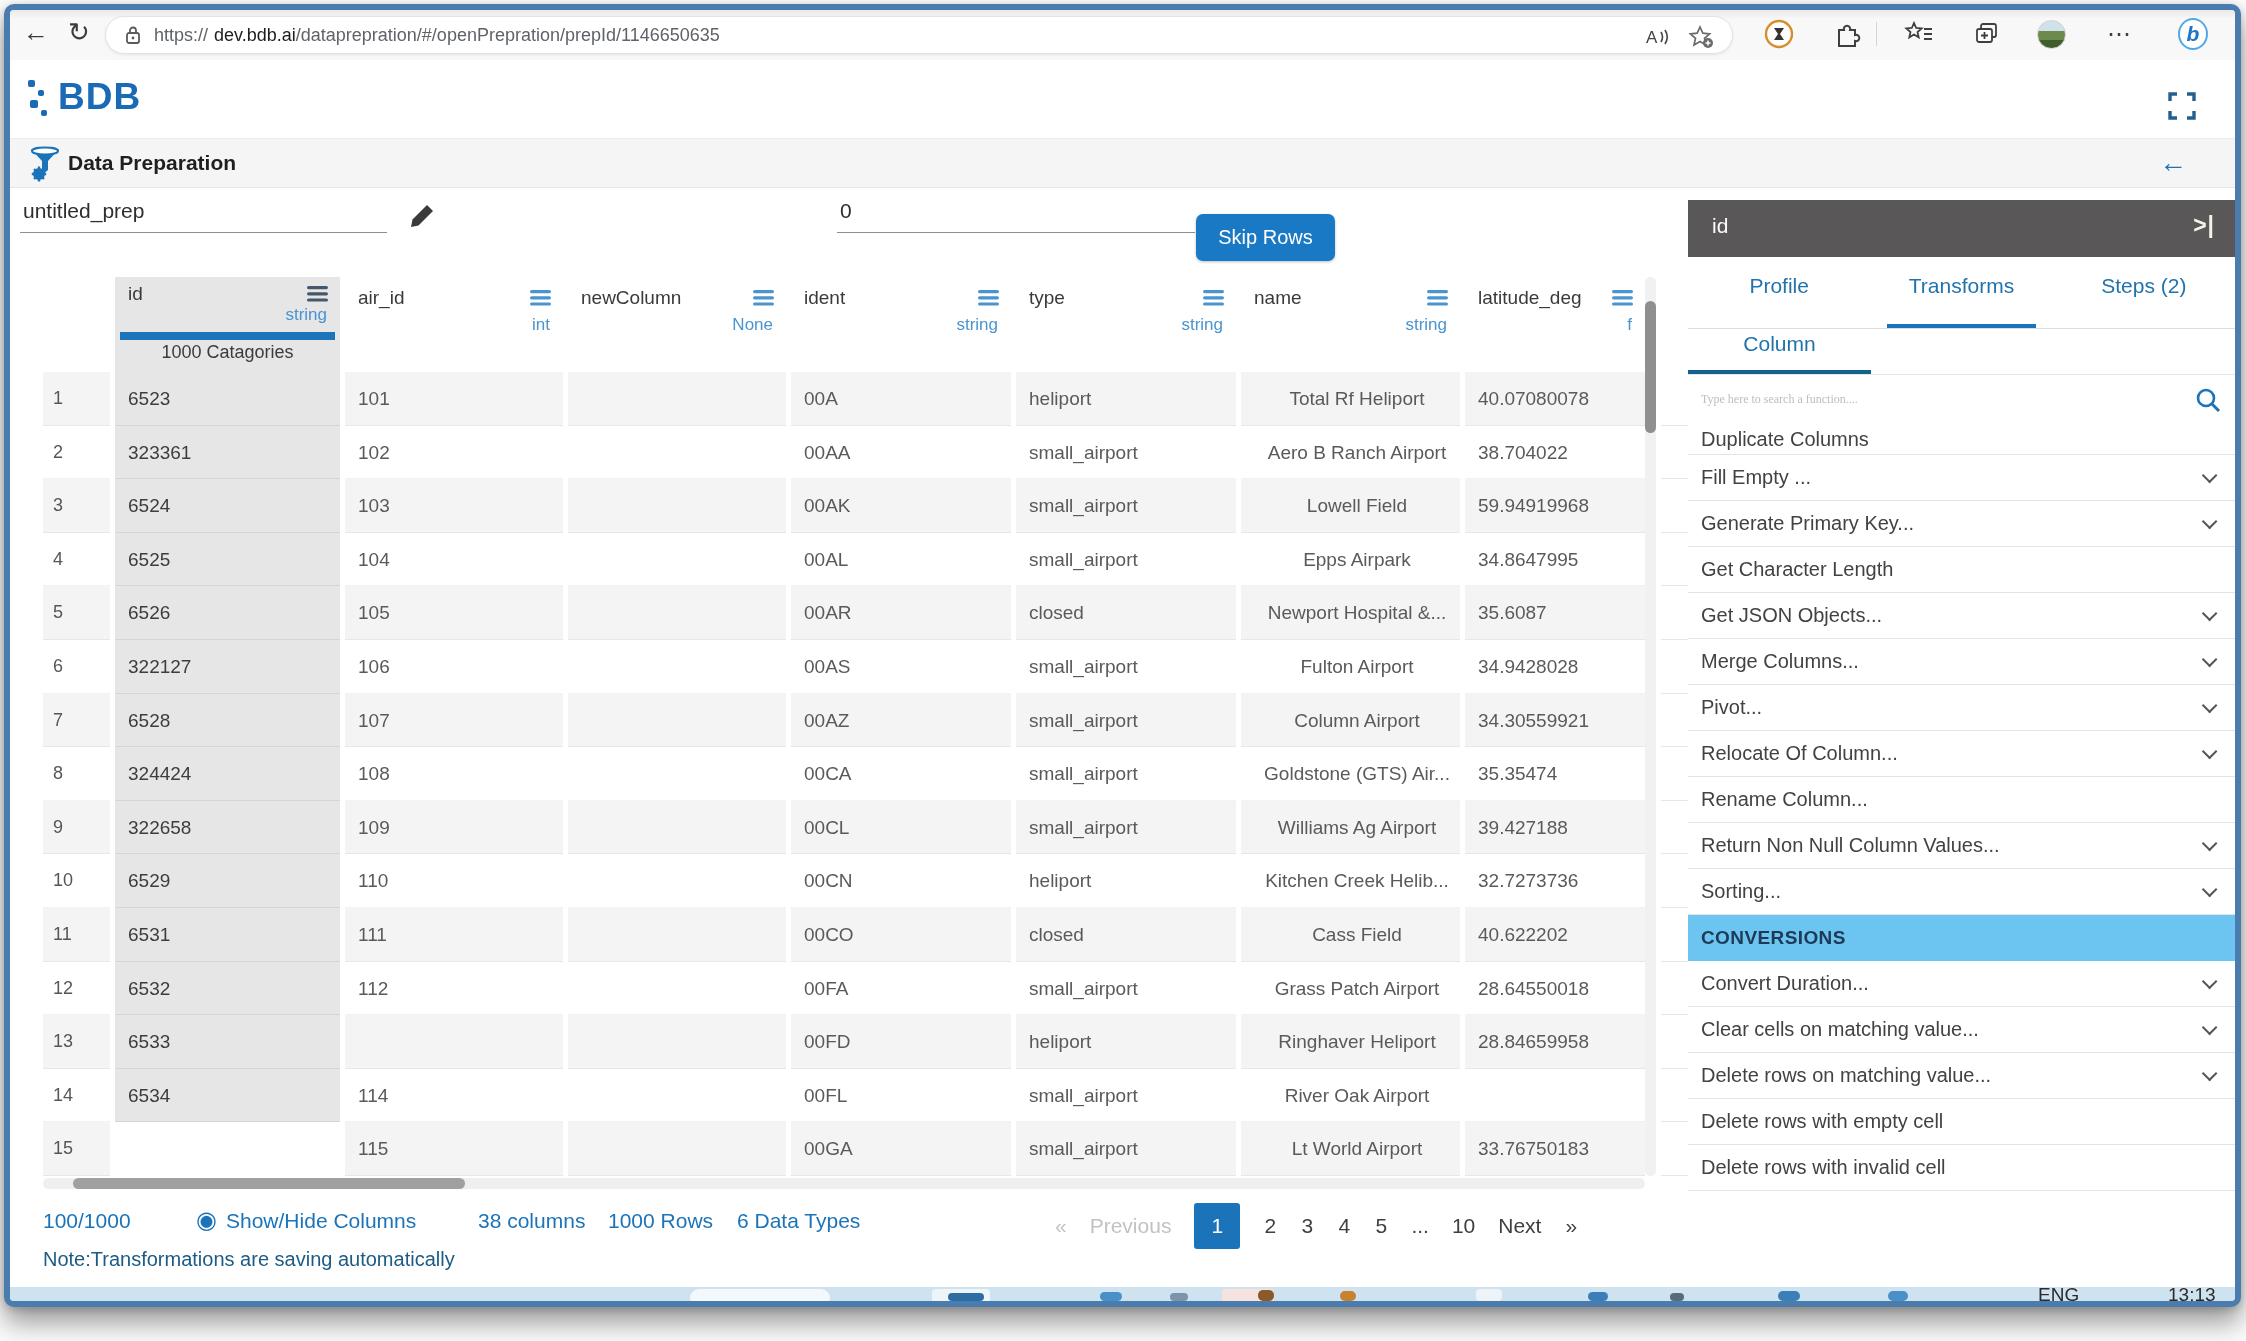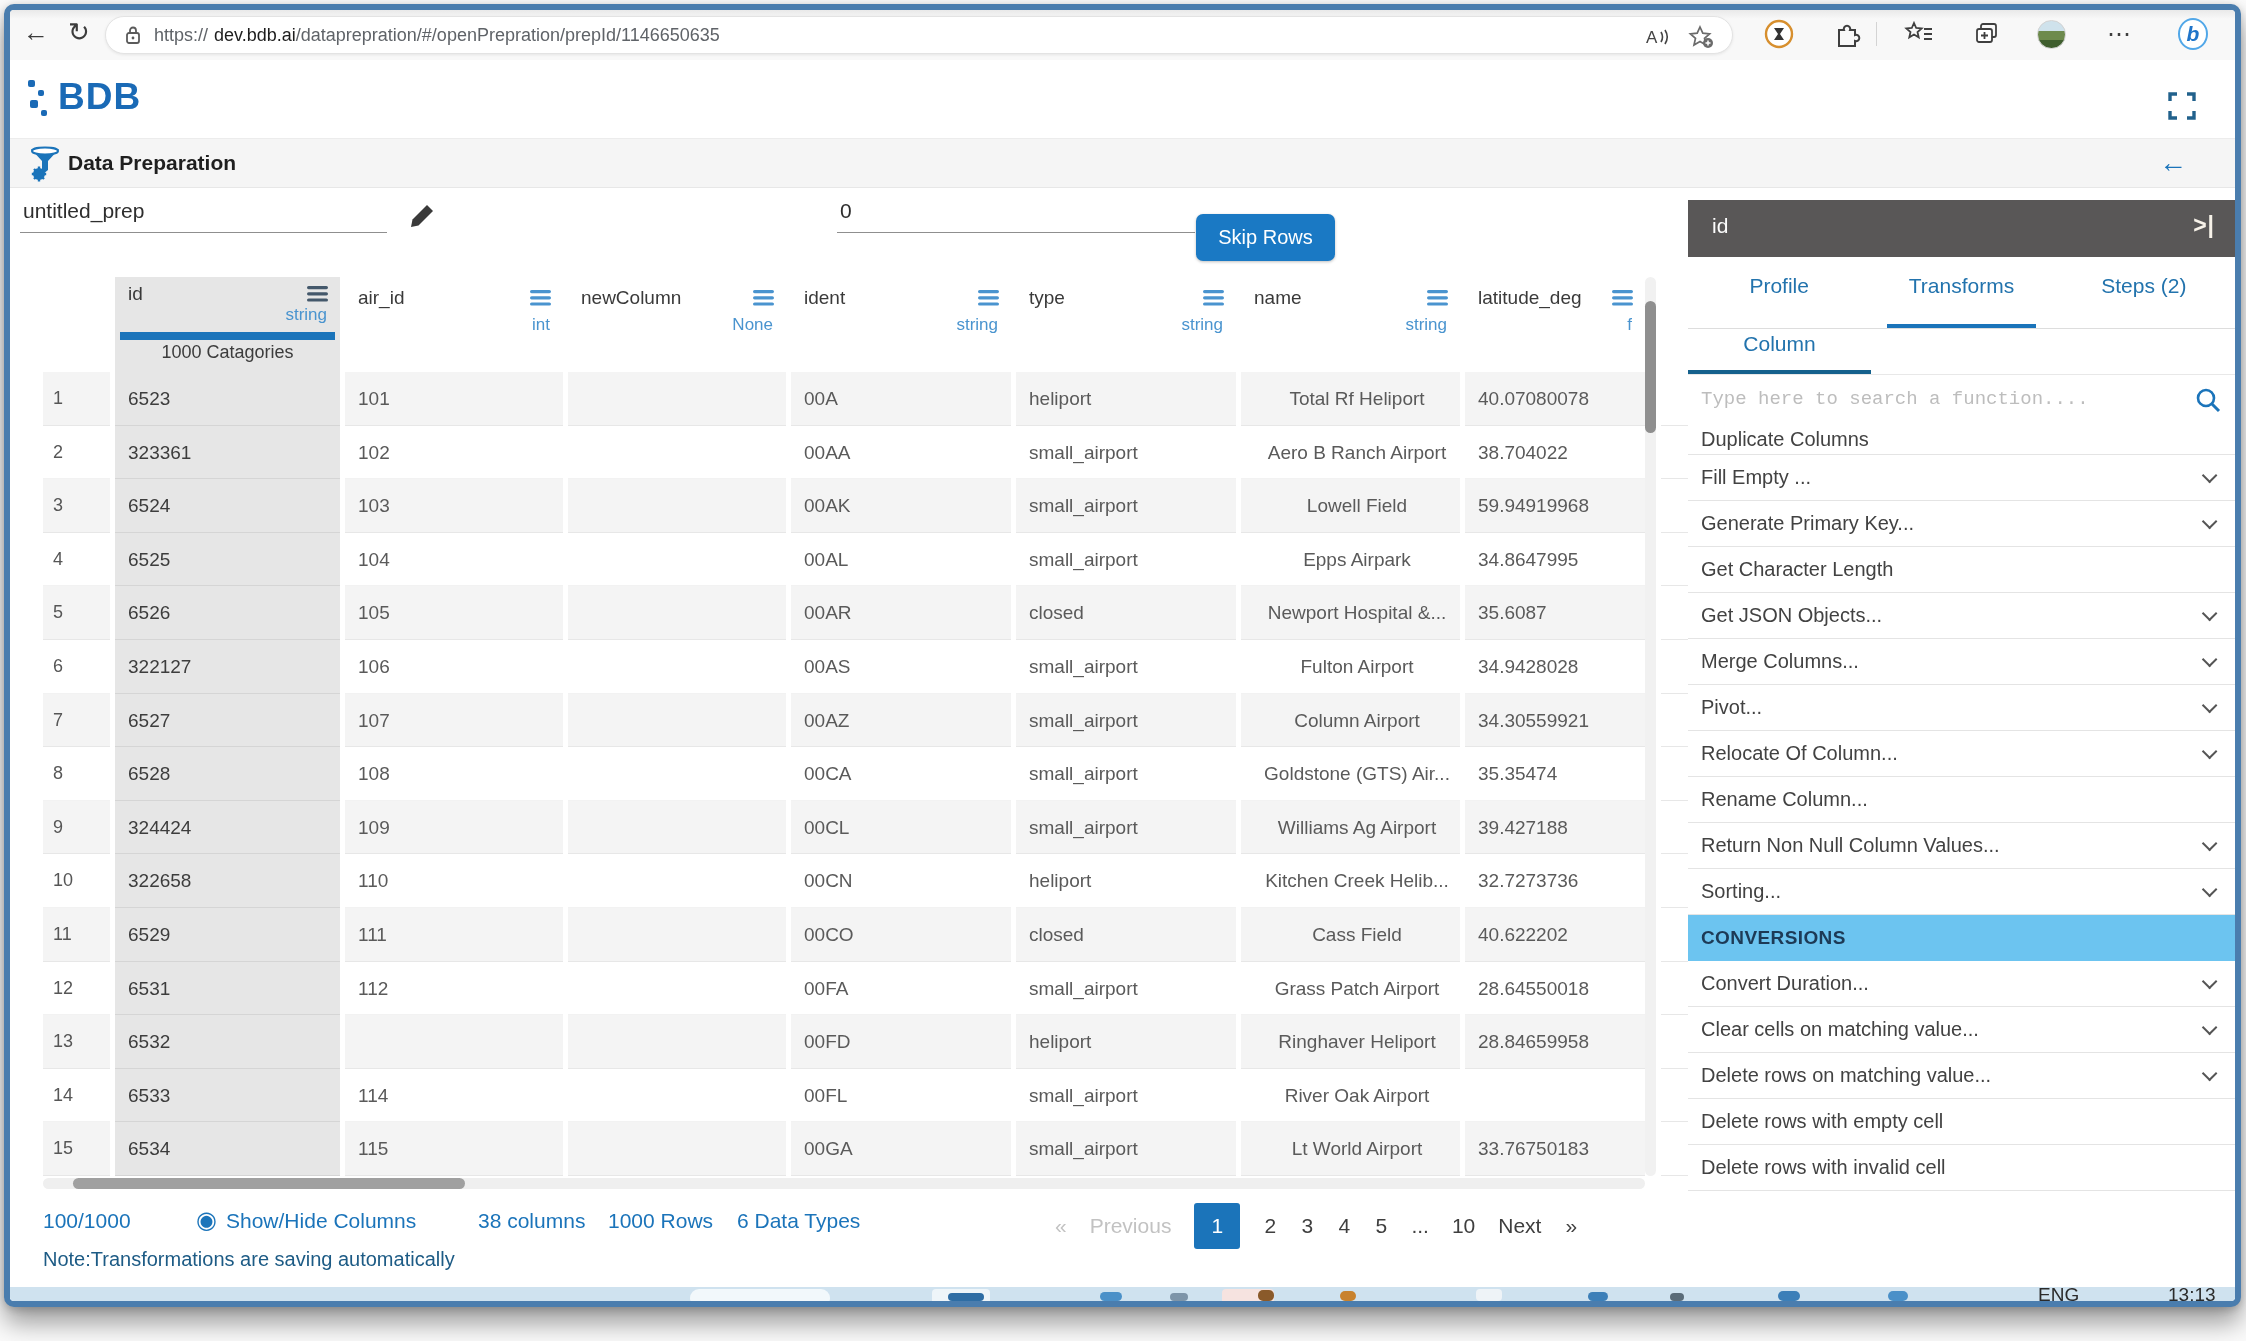--- a/index.html
+++ b/index.html
@@ -95,22 +95,22 @@
               letter-spacing:1px; cursor:pointer; }
   .ptabs { position:absolute; left:0; top:57px; right:0; height:72px; display:flex; border-bottom:1px solid #ddd; }
   .ptab { flex:1; text-align:center; line-height:58px; font-size:21px; color:#2273ad; position:relative; cursor:pointer; }
   .ptab .tab-underline { display:none; }
   .ptab.active .tab-underline { display:block; position:absolute; left:17px; right:17px; bottom:0; height:4px; background:#1b74ba; }
   .subtab-row { position:absolute; left:0; top:117px; right:0; height:58px; border-bottom:1px solid #e8e8e8; }
   .subtab { position:absolute; left:0; top:0; width:183px; height:58px; text-align:center; line-height:54px;
             font-size:21px; color:#2273ad; cursor:pointer; }
   .subtab-line { position:absolute; left:0; bottom:0; width:183px; height:4px; background:#15618d; }
   .psearch { position:absolute; left:0; top:175px; right:0; height:50px; }
-  .psearch input { position:absolute; left:13px; top:6px; width:490px; border:none; outline:none; font-size:19px;
-                   font-family:Liberation Mono, monospace; color:#555; height:36px; }
+  .psearch input { position:absolute; left:13px; top:6px; width:490px; border:none; outline:none; font-size:12px;
+                   font-family:Liberation Serif, serif; color:#555; height:36px; }
   .psearch input::placeholder { color:#bdbdbd; }
   .mag { position:absolute; right:14px; top:12px; }
   .tlist { position:absolute; left:0; top:225px; right:0; }
   .titem { height:46px; display:flex; align-items:center; justify-content:space-between;
            padding:0 22px 0 13px; border-bottom:1px solid #e4e4e4; font-size:20px; color:#424242; cursor:pointer; }
   .titem.clipped { height:30px; border-top:none; }
   .titem.section { background:#6cc4f0; font-weight:700; font-size:19px; color:#1d3a56; letter-spacing:.4px;
                    border-bottom:none; cursor:default; }
   .chev { width:11px; height:11px; border-right:2.5px solid #555; border-bottom:2.5px solid #555;
           transform:rotate(45deg) translateY(-3px); flex:none; }
@@ -252,21 +252,20 @@
           <div class="ctype">string</div>
           <div class="cbar"></div>
           <div class="ccat">1000 Catagories</div>
         </div>
         <div class="tcell odd">6523</div>
         <div class="tcell even">323361</div>
         <div class="tcell odd">6524</div>
         <div class="tcell even">6525</div>
         <div class="tcell odd">6526</div>
         <div class="tcell even">322127</div>
-        <div class="tcell odd">6527</div>
         <div class="tcell even">6528</div>
         <div class="tcell odd">324424</div>
         <div class="tcell even">322658</div>
         <div class="tcell odd">6529</div>
         <div class="tcell even">6531</div>
         <div class="tcell odd">6532</div>
         <div class="tcell even">6533</div>
         <div class="tcell odd">6534</div>
       </div>
       <div class="tcol" style="width: 218px;">

